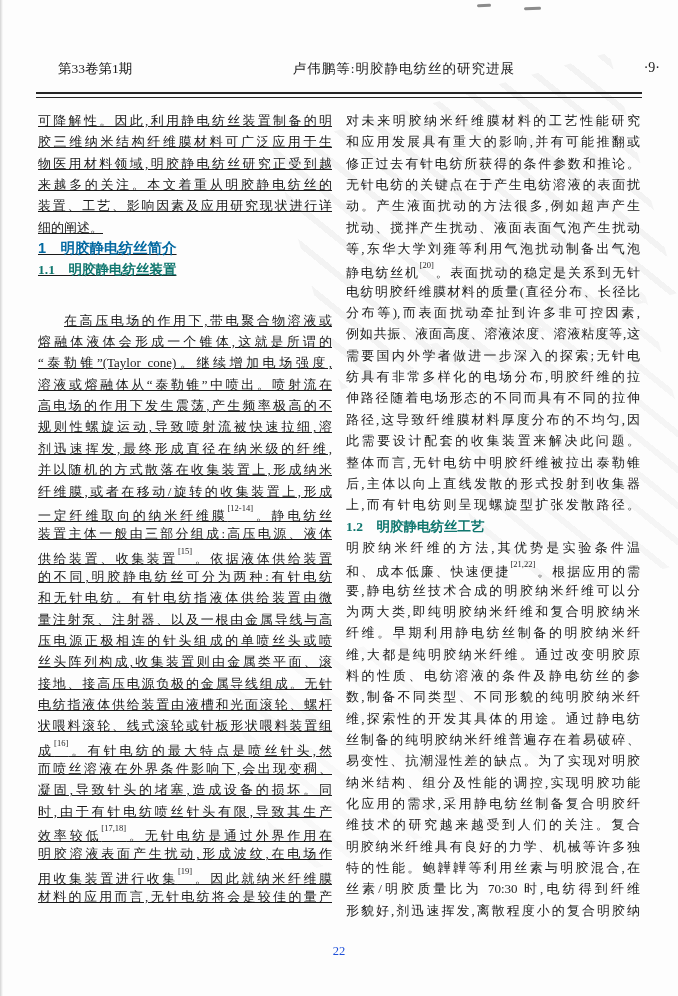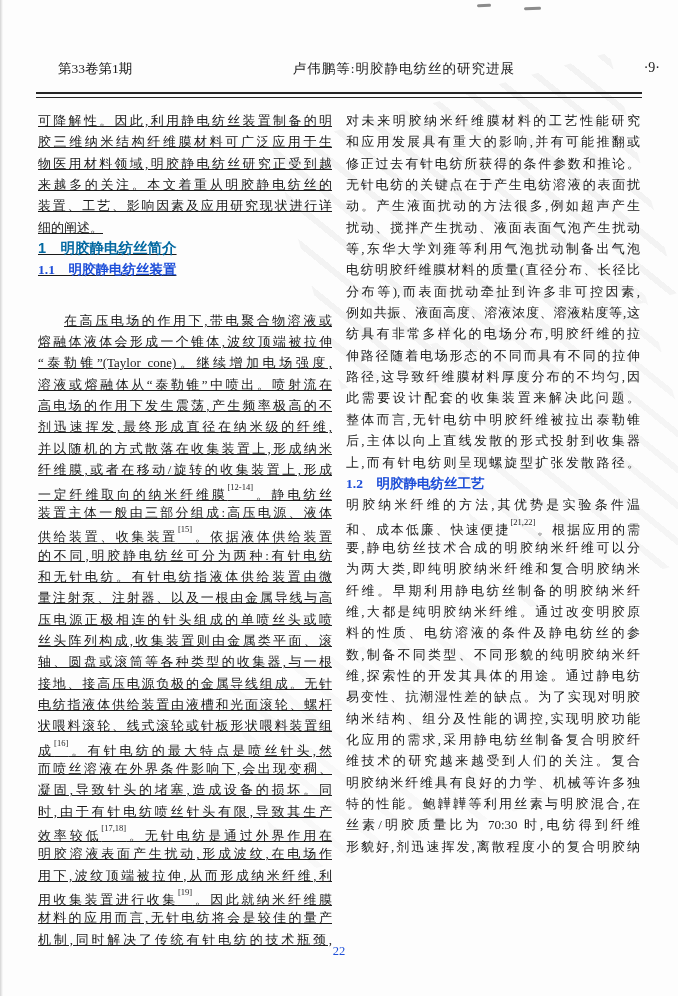--- a/index.html
+++ b/index.html
@@ -59,21 +59,21 @@
   .line sup{font-size:8.5px;position:relative;top:-4px;letter-spacing:0;}
   .line-e{text-align-last:left;}
   .line-i{padding-left:26px;margin-top:29px;}
   .line-h1{
     text-align-last:left;text-align:left;
     font-family:"Liberation Sans","DejaVu Sans",sans-serif;
     font-weight:bold;font-size:14.5px;color:#0369a1;
   }
   .line-h2{
     text-align-last:left;text-align:left;
-    font-weight:bold;font-size:13.5px;color:#1d4ed8;
+    font-weight:bold;font-size:13.5px;color:#0f766e;
   }
 
   .footer{
     position:absolute;left:0;top:944px;width:678px;
     text-align:center;font-size:12.5px;color:#1d4ed8;
   }
 </style>
 </head>
 <body>
 
@@ -98,78 +98,79 @@
 <div class="col col-left">
     <div class="line line-b">可降解性。因此,利用静电纺丝装置制备的明</div>
     <div class="line line-b">胶三维纳米结构纤维膜材料可广泛应用于生</div>
     <div class="line line-b">物医用材料领域,明胶静电纺丝研究正受到越</div>
     <div class="line line-b">来越多的关注。本文着重从明胶静电纺丝的</div>
     <div class="line line-b">装置、工艺、影响因素及应用研究现状进行详</div>
     <div class="line line-e">细的阐述。</div>
     <div class="line line-h1">1　明胶静电纺丝简介</div>
     <div class="line line-h2">1.1　明胶静电纺丝装置</div>
     <div class="line line-i">在高压电场的作用下,带电聚合物溶液或</div>
-    <div class="line line-b">熔融体液体会形成一个锥体,波纹顶端被拉伸</div>
+    <div class="line line-b">熔融体液体会形成一个锥体,这就是所谓的</div>
     <div class="line line-b">“泰勒锥”(Taylor cone)。继续增加电场强度,</div>
     <div class="line line-b">溶液或熔融体从“泰勒锥”中喷出。喷射流在</div>
     <div class="line line-b">高电场的作用下发生震荡,产生频率极高的不</div>
+    <div class="line line-b">规则性螺旋运动,导致喷射流被快速拉细,溶</div>
     <div class="line line-b">剂迅速挥发,最终形成直径在纳米级的纤维,</div>
     <div class="line line-b">并以随机的方式散落在收集装置上,形成纳米</div>
     <div class="line line-b">纤维膜,或者在移动/旋转的收集装置上,形成</div>
     <div class="line line-b">一定纤维取向的纳米纤维膜<sup>[12-14]</sup>。静电纺丝</div>
     <div class="line line-b">装置主体一般由三部分组成:高压电源、液体</div>
     <div class="line line-b">供给装置、收集装置<sup>[15]</sup>。依据液体供给装置</div>
     <div class="line line-b">的不同,明胶静电纺丝可分为两种:有针电纺</div>
     <div class="line line-b">和无针电纺。有针电纺指液体供给装置由微</div>
     <div class="line line-b">量注射泵、注射器、以及一根由金属导线与高</div>
     <div class="line line-b">压电源正极相连的针头组成的单喷丝头或喷</div>
     <div class="line line-b">丝头阵列构成,收集装置则由金属类平面、滚</div>
-    <div class="line line-b">轴、圆盘或滚筒等各种类型的收集器,与一根</div>
     <div class="line line-b">接地、接高压电源负极的金属导线组成。无针</div>
     <div class="line line-b">电纺指液体供给装置由液槽和光面滚轮、螺杆</div>
     <div class="line line-b">状喂料滚轮、线式滚轮或针板形状喂料装置组</div>
     <div class="line line-b">成<sup>[16]</sup>。有针电纺的最大特点是喷丝针头,然</div>
     <div class="line line-b">而喷丝溶液在外界条件影响下,会出现变稠、</div>
     <div class="line line-b">凝固,导致针头的堵塞,造成设备的损坏。同</div>
     <div class="line line-b">时,由于有针电纺喷丝针头有限,导致其生产</div>
     <div class="line line-b">效率较低<sup>[17,18]</sup>。无针电纺是通过外界作用在</div>
     <div class="line line-b">明胶溶液表面产生扰动,形成波纹,在电场作</div>
-    <div class="line line-b">用下,波纹顶端被拉伸,从而形成纳米纤维,利</div>
     <div class="line line-b">用收集装置进行收集<sup>[19]</sup>。因此就纳米纤维膜</div>
     <div class="line line-b">材料的应用而言,无针电纺将会是较佳的量产</div>
-    <div class="line line-b">机制,同时解决了传统有针电纺的技术瓶颈,</div>
   </div>
 <div class="col col-right">
     <div class="line line-b">对未来明胶纳米纤维膜材料的工艺性能研究</div>
     <div class="line line-b">和应用发展具有重大的影响,并有可能推翻或</div>
     <div class="line line-b">修正过去有针电纺所获得的条件参数和推论。</div>
     <div class="line line-b">无针电纺的关键点在于产生电纺溶液的表面扰</div>
     <div class="line line-b">动。产生液面扰动的方法很多,例如超声产生</div>
     <div class="line line-b">扰动、搅拌产生扰动、液面表面气泡产生扰动</div>
     <div class="line line-b">等,东华大学刘雍等利用气泡扰动制备出气泡</div>
+    <div class="line line-b">静电纺丝机<sup>[20]</sup>。表面扰动的稳定是关系到无针</div>
     <div class="line line-b">电纺明胶纤维膜材料的质量(直径分布、长径比</div>
     <div class="line line-b">分布等),而表面扰动牵扯到许多非可控因素,</div>
     <div class="line line-b">例如共振、液面高度、溶液浓度、溶液粘度等,这</div>
+    <div class="line line-b">需要国内外学者做进一步深入的探索;无针电</div>
     <div class="line line-b">纺具有非常多样化的电场分布,明胶纤维的拉</div>
     <div class="line line-b">伸路径随着电场形态的不同而具有不同的拉伸</div>
     <div class="line line-b">路径,这导致纤维膜材料厚度分布的不均匀,因</div>
     <div class="line line-b">此需要设计配套的收集装置来解决此问题。</div>
     <div class="line line-b">整体而言,无针电纺中明胶纤维被拉出泰勒锥</div>
     <div class="line line-b">后,主体以向上直线发散的形式投射到收集器</div>
     <div class="line line-b">上,而有针电纺则呈现螺旋型扩张发散路径。</div>
     <div class="line line-h2">1.2　明胶静电纺丝工艺</div>
     <div class="line line-b">明胶纳米纤维的方法,其优势是实验条件温</div>
     <div class="line line-b">和、成本低廉、快速便捷<sup>[21,22]</sup>。根据应用的需</div>
     <div class="line line-b">要,静电纺丝技术合成的明胶纳米纤维可以分</div>
     <div class="line line-b">为两大类,即纯明胶纳米纤维和复合明胶纳米</div>
     <div class="line line-b">纤维。早期利用静电纺丝制备的明胶纳米纤</div>
     <div class="line line-b">维,大都是纯明胶纳米纤维。通过改变明胶原</div>
     <div class="line line-b">料的性质、电纺溶液的条件及静电纺丝的参</div>
     <div class="line line-b">数,制备不同类型、不同形貌的纯明胶纳米纤</div>
     <div class="line line-b">维,探索性的开发其具体的用途。通过静电纺</div>
+    <div class="line line-b">丝制备的纯明胶纳米纤维普遍存在着易破碎、</div>
     <div class="line line-b">易变性、抗潮湿性差的缺点。为了实现对明胶</div>
     <div class="line line-b">纳米结构、组分及性能的调控,实现明胶功能</div>
     <div class="line line-b">化应用的需求,采用静电纺丝制备复合明胶纤</div>
     <div class="line line-b">维技术的研究越来越受到人们的关注。复合</div>
     <div class="line line-b">明胶纳米纤维具有良好的力学、机械等许多独</div>
     <div class="line line-b">特的性能。鲍韡韡等利用丝素与明胶混合,在</div>
     <div class="line line-b">丝素/明胶质量比为 70:30 时,电纺得到纤维</div>
     <div class="line line-b">形貌好,剂迅速挥发,离散程度小的复合明胶纳</div>
   </div>
 

